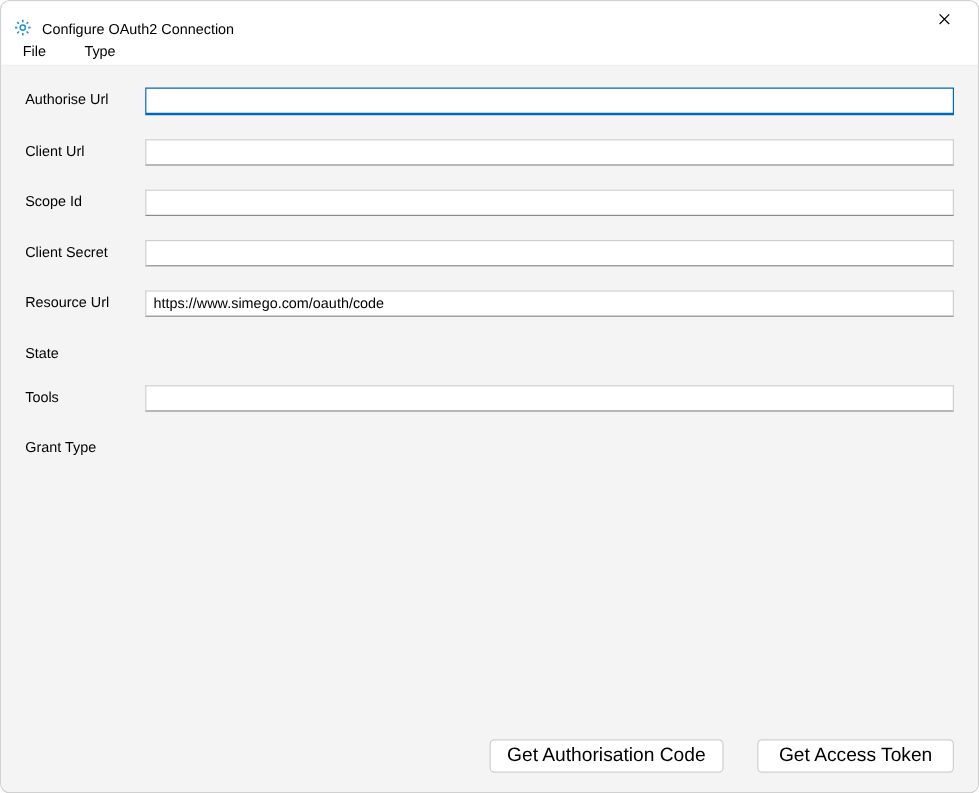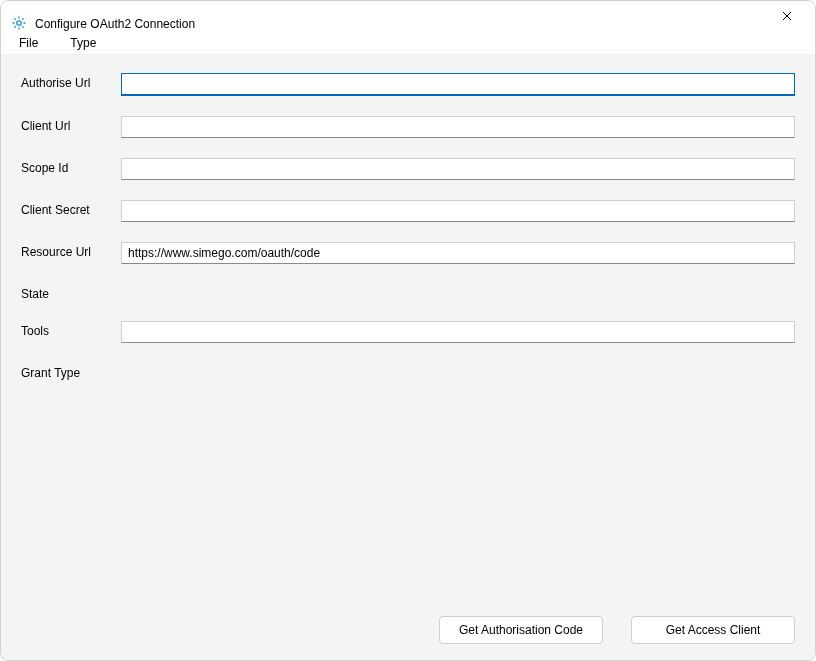--- a/index.html
+++ b/index.html
@@ -114,21 +114,21 @@
     gap: 28px;
     padding-top: 14px;
   }
   .btn {
     min-width: 164px;
     height: 28px;
     border: 1px solid #cfcfcf;
     background: #ffffff;
     border-radius: 4px;
     font-family: inherit;
-    font-size: 12px;
+    font-size: 16px;
     cursor: pointer;
     padding: 0 14px;
   }
 </style>
 </head>
 <body>
 
 <div class="window">
 
   <div class="titlebar">
@@ -207,17 +207,17 @@
 
       <div class="row" style="margin-top:16px">
         <div class="label">Grant Type</div>
       </div>
 
 
     </div>
 
     <div class="button-row">
       <button class="btn">Get Authorisation Code</button>
-      <button class="btn">Get Access Client</button>
+      <button class="btn">Get Access Token</button>
     </div>
   </div>
 
 </div>
 
 </body></html>

